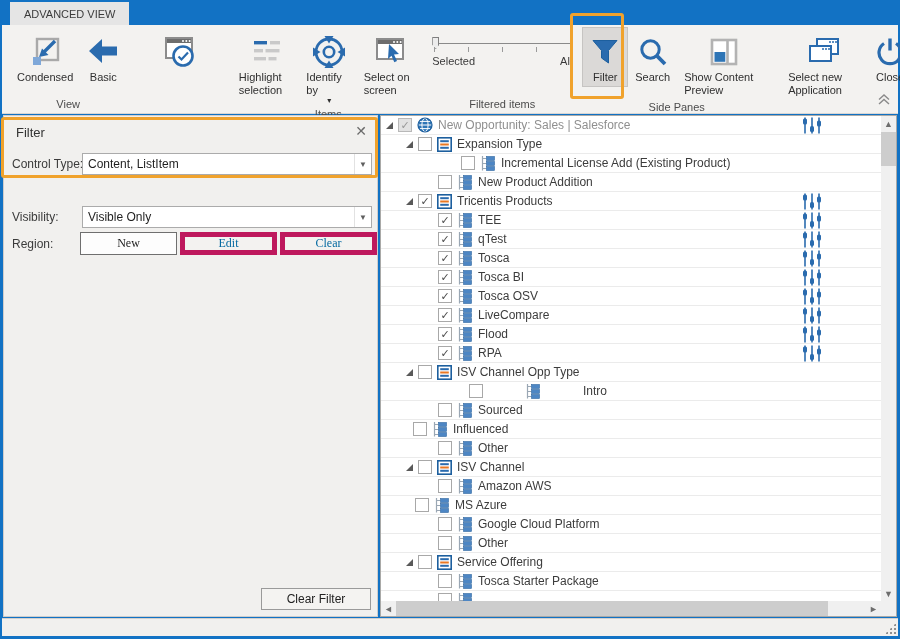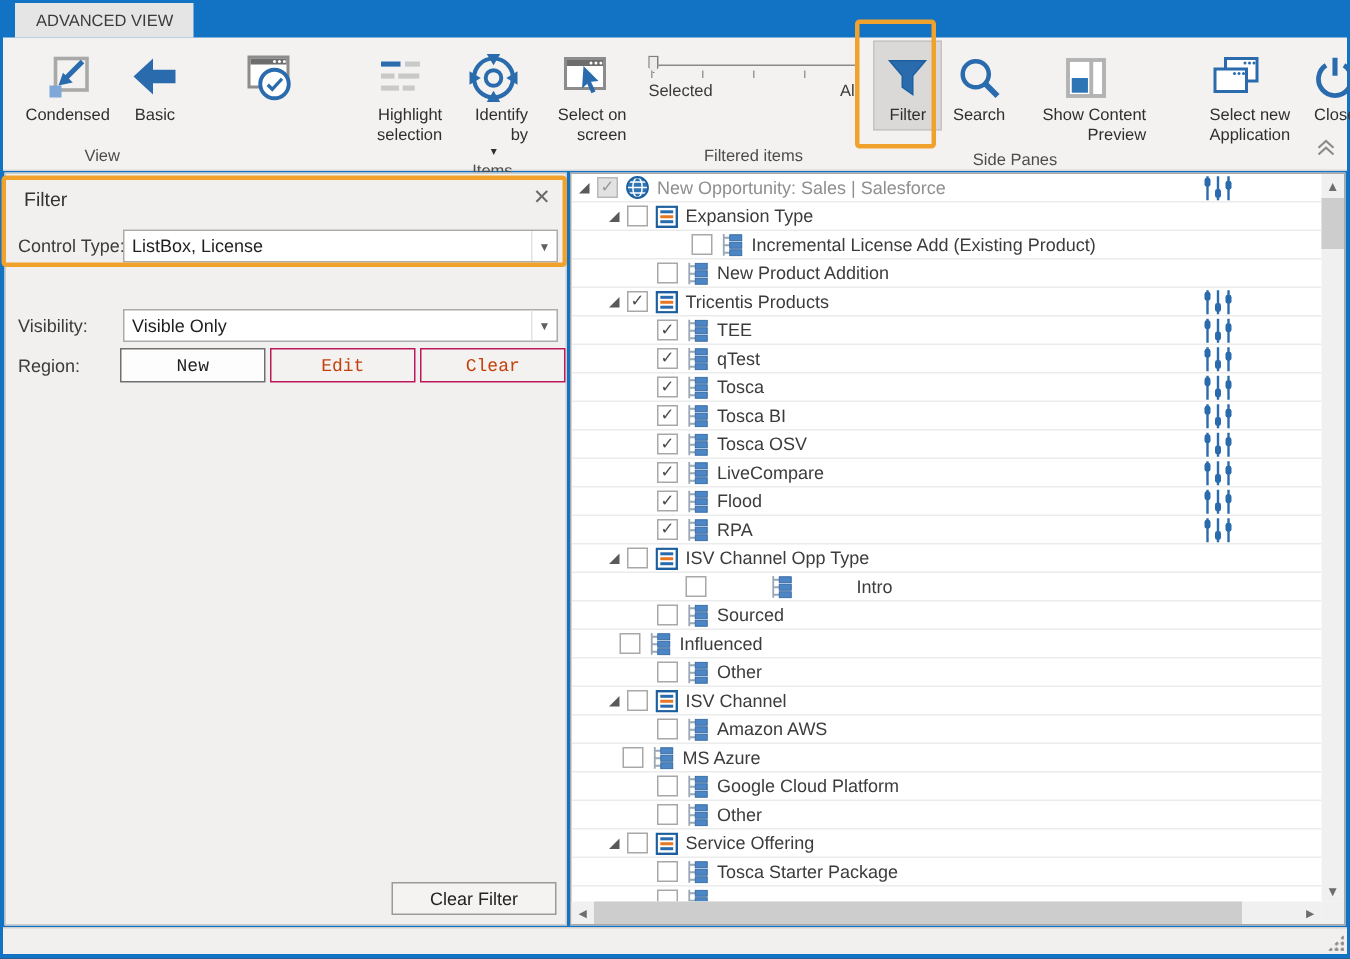--- a/index.html
+++ b/index.html
@@ -14,21 +14,21 @@
   
   .ribbon { position:absolute; left:2px; top:25px; width:896px; height:89px; background:#f3f2f0;
             border-bottom:1px solid #d8d6d4; display:flex; align-items:stretch; padding-left:4px; }
   .rgroup { display:flex; flex-direction:column; align-items:center; padding:2px 4px 0 4px; }
   .rgroup-buttons { display:flex; flex:1; align-items:flex-start; }
   .rgroup-label { font-size:11px; color:#4c4c4c; padding:1px 0 3px 0; height:16px; }
   .rsep { width:1px; background:#dcdad8; margin:4px 1px 4px 1px; }
   .rbtn { display:flex; flex-direction:column; align-items:center; padding:5px 6px 2px 6px; min-width:46px;
           background:transparent; border:1px solid transparent; cursor:default; }
   .rbtn .icon { height:38px; display:flex; align-items:center; justify-content:center; }
-  .rbtn .lbl { font-size:11px; line-height:13px; color:#2f2f2f; text-align:right; white-space:pre-line; }
+  .rbtn .lbl { font-size:11px; line-height:13px; color:#2f2f2f; text-align:left; white-space:pre-line; }
   .rbtn.active { background:#dbd9d7; border-color:#c6c4c2; }
   .caret { font-size:8px; color:#2f2f2f; line-height:7px; }
 
   
   .slidergroup { width:148px; position:relative; padding-top:18px; }
   .slider-track { position:relative; width:136px; height:1px; background:#8a8a8a; margin:0 auto; }
   .slider-thumb { position:absolute; left:-2px; top:-6px; width:7px; height:12px; background:#ececec;
                   border:1px solid #7f7f7f; clip-path:polygon(0 0,100% 0,100% 65%,50% 100%,0 65%); }
   .slider-ticks { position:relative; width:136px; height:7px; margin:3px auto 0 auto; }
   .tick { position:absolute; top:0; width:1px; height:5px; background:#9a9a9a; }
@@ -44,24 +44,24 @@
                  border:1px solid #cfcdcb; font-size:12px; color:#3b3b3b; }
   .fp-header { position:absolute; left:0; top:0; width:100%; height:30px; }
   .fp-title { position:absolute; left:12px; top:9px; font-size:13px; color:#333; }
   .fp-close { position:absolute; right:10px; top:7px; font-size:14px; color:#6a6a6a; cursor:default; }
   .fp-label { position:absolute; left:8px; font-size:12px; color:#3b3b3b; }
   .combo { position:absolute; left:78px; width:290px; height:22px; background:#fff; border:1px solid #ababab;
            display:flex; align-items:center; }
   .combo .val { flex:1; padding-left:5px; font-size:12px; color:#1f1f1f; }
   .combo .dd { width:17px; height:100%; display:flex; align-items:center; justify-content:center;
                color:#5f5f5f; font-size:8px; border-left:1px solid #e2e2e2; }
-  .rg-btn { position:absolute; height:23px; width:97px; font-size:12px; font-family:Liberation Mono, monospace;
+  .rg-btn { position:absolute; height:23px; width:97px; font-size:12px; font-family:Liberation Serif, serif;
             display:flex; align-items:center; justify-content:center; }
   .rg-btn.enabled { background:#fdfdfd; border:1px solid #6f6f6f; color:#1e1e1e; }
-  .rg-btn.disabled { background:#f3f2f0; border:1px solid #be185d; color:#c2410c; }
+  .rg-btn.disabled { background:#f3f2f0; border:5px solid #be185d; color:#0369a1; }
   .clear-filter { position:absolute; right:6px; bottom:6px; width:110px; height:22px; background:#f4f3f1;
                   border:1px solid #9a9a9a; font-size:12px; color:#222; display:flex; align-items:center; justify-content:center; }
 
   
   .tree-pane { position:absolute; left:380px; top:115px; width:517px; height:502px; background:#fff;
                border:1px solid #a9a9a7; }
   .tree-rows { position:absolute; left:0; top:0; width:500px; height:485px; overflow:hidden; }
   .tree-row { position:relative; height:19px; display:flex; align-items:center; border-bottom:1px solid #ebebeb;
               font-size:12px; color:#3c3c3c; }
   .tree-row .row-label { margin-left:5px; white-space:nowrap; }
@@ -291,21 +291,21 @@
   </div>
 
   <div class="filter-pane">
     <div class="fp-header">
       <span class="fp-title">Filter</span>
       <span class="fp-close">✕</span>
     </div>
 
     <span class="fp-label" style="top:41px;">Control Type:</span>
     <div class="combo" style="top:37px;">
-      <span class="val">ListBox, License</span>
+      <span class="val">Content, ListItem</span>
       <span class="dd">▼</span>
     </div>
 
     <span class="fp-label" style="top:94px;">Visibility:</span>
     <div class="combo" style="top:90px;">
       <span class="val">Visible Only</span>
       <span class="dd">▼</span>
     </div>
 
     <span class="fp-label" style="top:121px;">Region:</span>
@@ -613,21 +613,21 @@
           <span class="type-icon">
             <svg width="15" height="15" viewBox="0 0 15 15">
               <rect x="0.8" y="0.8" width="13.4" height="13.4" fill="#fff" stroke="#1d5f9e" stroke-width="1.6"></rect>
               <rect x="3.2" y="3.2" width="8.6" height="2" fill="#2a6bae"></rect>
               <rect x="3.2" y="6.5" width="8.6" height="2" fill="#e87722"></rect>
               <rect x="3.2" y="9.8" width="8.6" height="2" fill="#2a6bae"></rect>
             </svg>
           </span>
           <span class="row-label">ISV Channel Opp Type</span>
         </div>
-        <div class="tree-row" style="padding-left: 25px; gap: 37px;">
+        <div class="tree-row" style="padding-left: 37px; gap: 37px;">
           <span class="exp-slot"></span>
           <span class="checkbox unchecked"></span>
           <span class="type-icon">
             <svg width="16" height="15" viewBox="0 0 16 15">
               <path d="M2.5 0 V14.5 M2.5 2.5 H6.5 M2.5 7.5 H6.5 M2.5 12.5 H6.5" stroke="#9aa7b4" stroke-width="1.2" fill="none"></path>
               <rect x="6.5" y="0.5" width="8" height="4" fill="#4d86c4" stroke="#2f66a0" stroke-width="0.6"></rect>
               <rect x="6.5" y="5.5" width="8" height="4" fill="#4d86c4" stroke="#2f66a0" stroke-width="0.6"></rect>
               <rect x="6.5" y="10.5" width="8" height="4" fill="#4d86c4" stroke="#2f66a0" stroke-width="0.6"></rect>
             </svg>
           </span>

